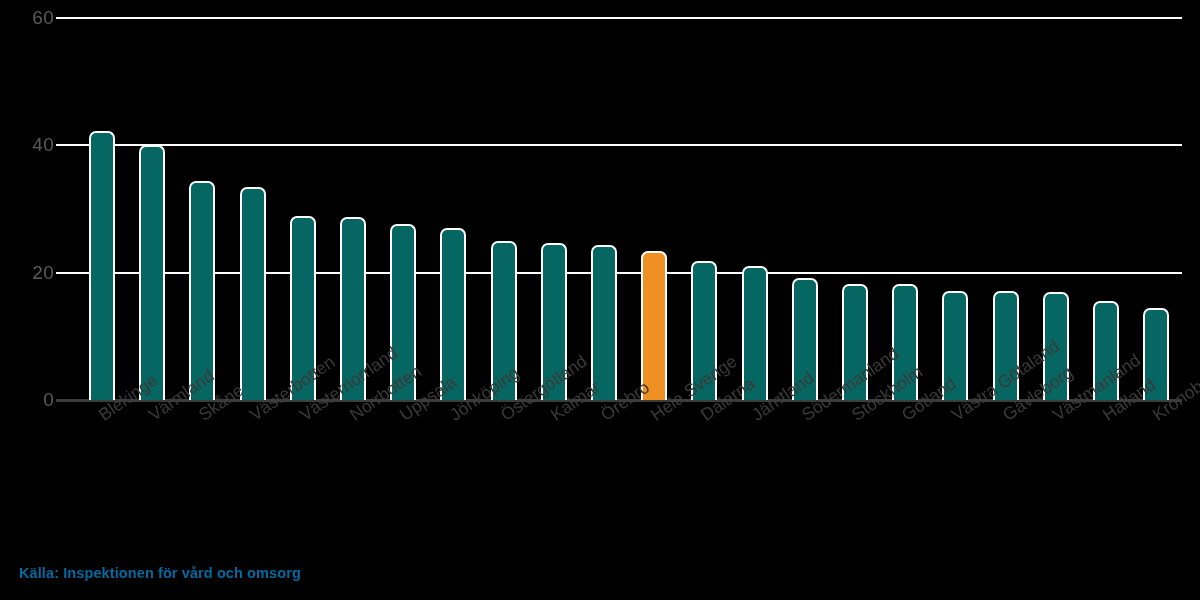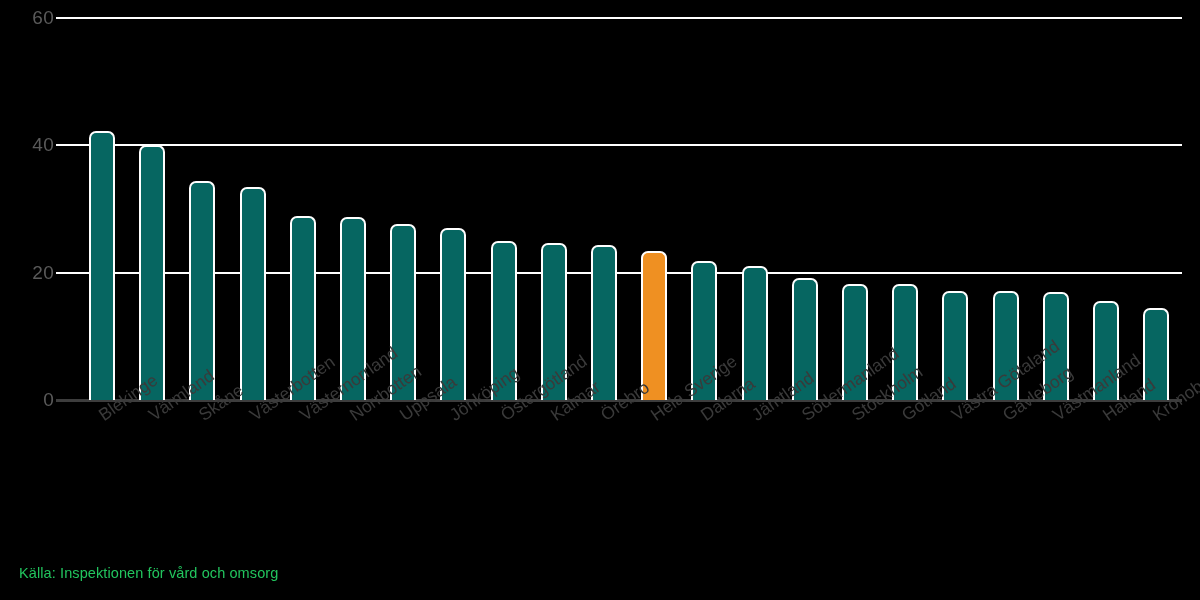--- a/index.html
+++ b/index.html
@@ -94,23 +94,23 @@
     white-space: nowrap;
     transform-origin: left top;
     transform: rotate(-35deg);
   }
 
   
   .source-note {
     position: absolute;
     left: 19px;
     top: 566px;
-    color: #22c55e;
+    color: #0369a1;
     font-size: 14.5px;
-    font-weight: normal;
+    font-weight: bold;
     letter-spacing: .1px;
     line-height: 1;
   }
 </style>
 </head>
 <body>
 
 <div id="chart-root">
 
   <div id="ytick-container">

